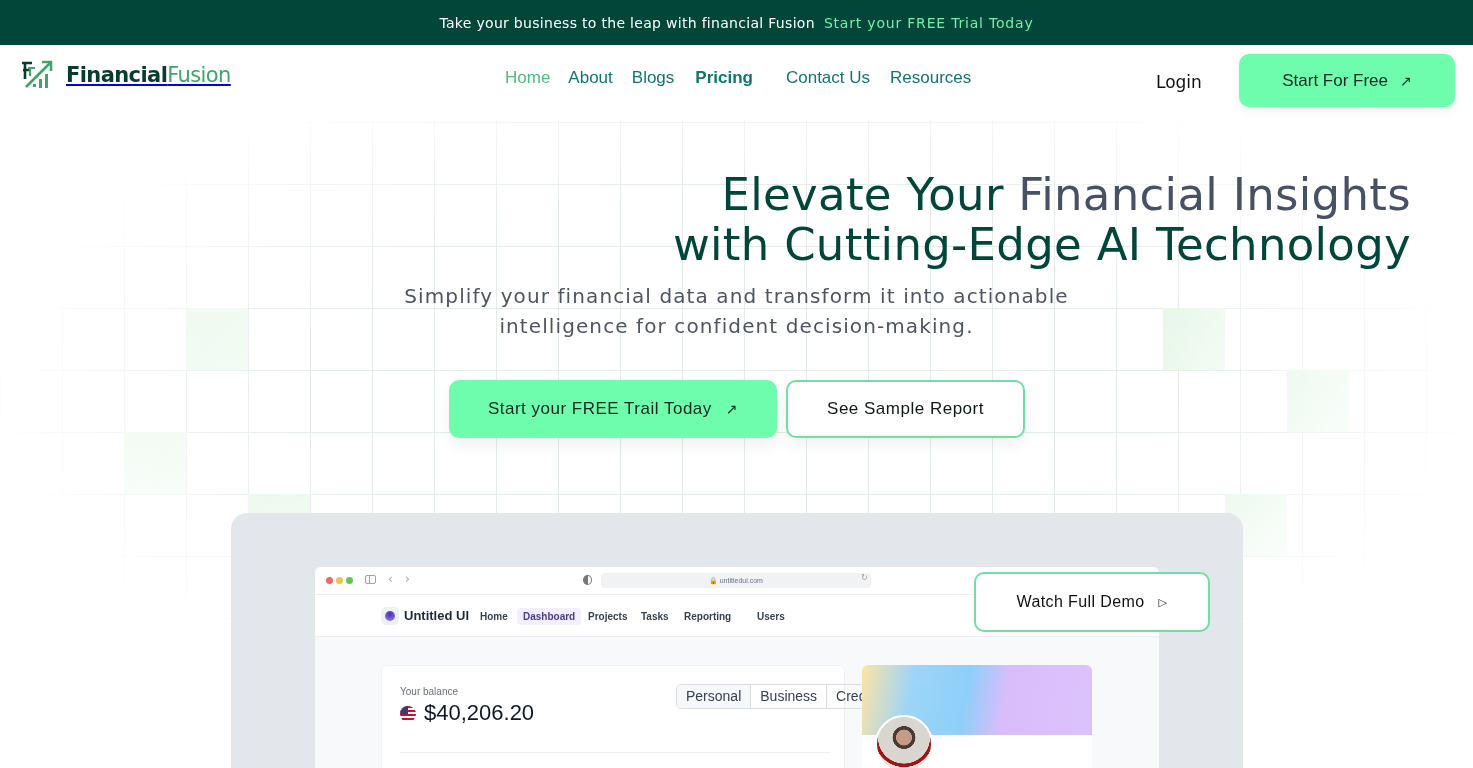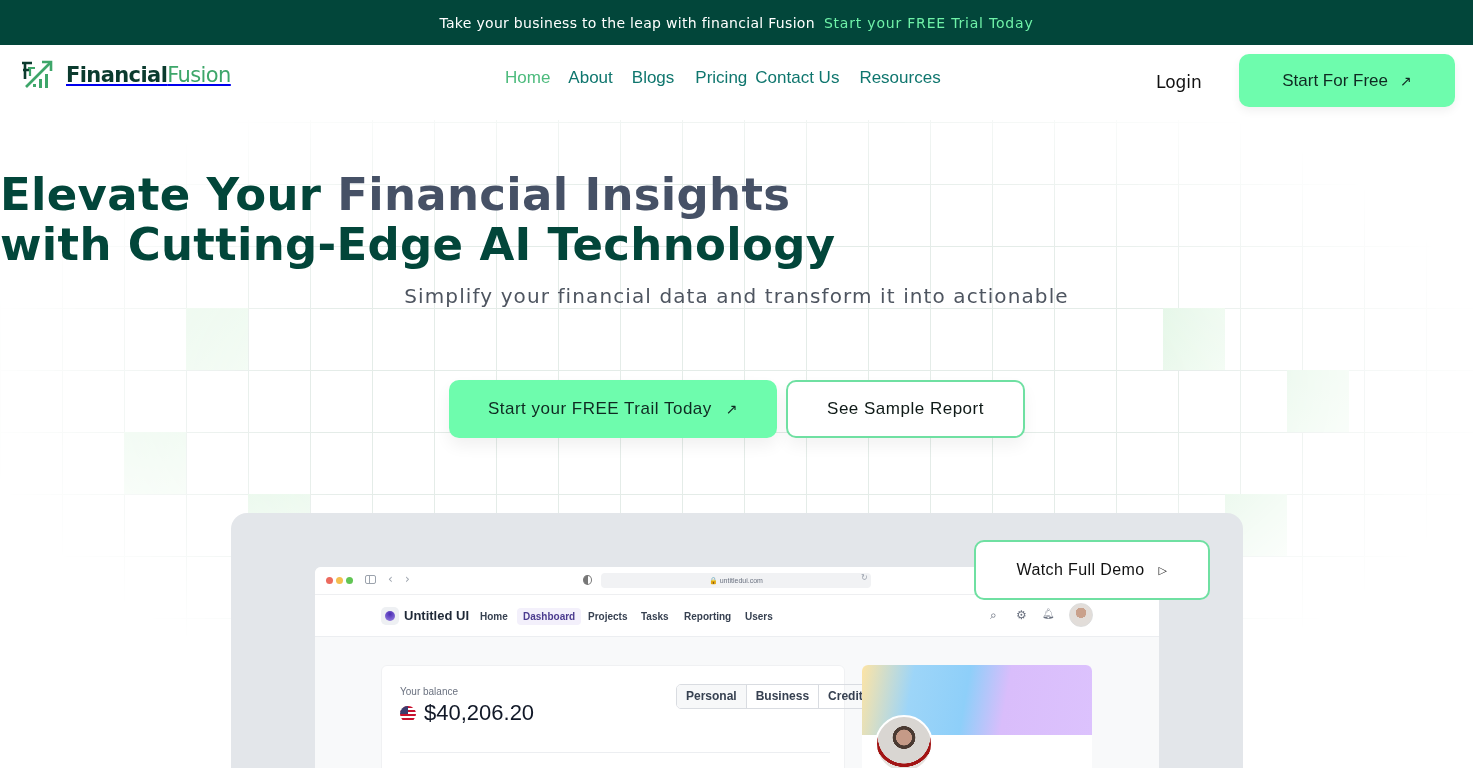--- a/index.html
+++ b/index.html
@@ -16,41 +16,41 @@
   .header { position: absolute; left: 0; top: 45px; width: 1238px; height: 75px; }
   .logo { position: absolute; left: 20px; top: 14px; display: flex; align-items: center; }
   .logo svg { width: 34px; height: 32px; }
   .logo .w1 { font-family: "DejaVu Sans", sans-serif; font-weight: bold; font-size: 21px; color: #0b3b2e; margin-left: 12px; letter-spacing: -0.6px; }
   .logo .w2 { font-family: "DejaVu Sans", sans-serif; font-size: 21px; color: #3ea66a; letter-spacing: -0.6px; }
   .nav { position: absolute; top: 23px; left: 505px; display: flex; font-family: "Liberation Sans", sans-serif; font-size: 17px; }
   .nav a { color: #0f766e; text-decoration: none; margin-right: 18px; }
   .nav a.active { color: #4dbb7d; }
   .nav a.n2 { margin-right: 19px; }
   .nav a.n3 { margin-right: 21px; }
-  .nav a.n4 { margin-right: 8px; }
+  .nav a.n4 { margin-right: 33px; font-weight: bold; }
   .nav a.n5 { margin-right: 20px; }
   .login { position: absolute; left: 1156px; top: 27px; font-size: 17px; color: #111; text-decoration: none; }
   .start-free { position: absolute; left: 1239px; top: 9px; width: 216px; height: 53px; border-radius: 10px;
     background: #6efcad; color: #0f2a22; font-family: "Liberation Sans", sans-serif; font-size: 17px;
     display: flex; align-items: center; justify-content: center; box-shadow: 0 4px 10px rgba(0,0,0,0.06); border: none; }
   .start-free .arr { margin-left: 12px; font-size: 14px; }
 
   
   .grid { position: absolute; left: 0; top: 120px; width: 1473px; height: 600px; pointer-events: none;
     -webkit-mask-image: radial-gradient(ellipse 52% 60% at 50% 45%, #000 55%, transparent 100%);
             mask-image: radial-gradient(ellipse 52% 60% at 50% 45%, #000 55%, transparent 100%); }
   .grid .lines { position: absolute; inset: 0;
     background-image:
       linear-gradient(to right, #e4ece8 1px, transparent 1px),
       linear-gradient(to bottom, #e4ece8 1px, transparent 1px);
     background-size: 62px 62px; background-position: 0px 2px; }
   .cell { position: absolute; width: 62px; height: 62px; background: linear-gradient(135deg, #e3f6e6, #f1fbf2); }
 
   
-  .hero-title { position: absolute; left: 0; top: 170px; width: 1411px; text-align: left; font-weight: bold;
+  .hero-title { position: absolute; left: 0; top: 170px; width: 1411px; text-align: right; font-weight: normal;
     font-size: 45px; line-height: 50px; color: #02463a; letter-spacing: 0.3px; }
   .hero-title .muted { color: #465166; }
   .hero-sub { position: absolute; left: 0; top: 281px; width: 1473px; text-align: center; font-size: 20px; line-height: 30px;
     color: #4e5560; letter-spacing: 1.1px; }
   .btn-primary { position: absolute; left: 449px; top: 380px; width: 328px; height: 58px; border-radius: 10px; background: #6efcad;
     color: #0f2a22; font-size: 17px; letter-spacing: 0.5px; display: flex; align-items: center; justify-content: center;
     box-shadow: 0 8px 16px rgba(0,0,0,0.06); border: none; }
   .btn-primary .arr { margin-left: 14px; font-size: 14px; }
   .btn-outline { position: absolute; left: 786px; top: 380px; width: 239px; height: 58px; border-radius: 10px; background: #fff;
     border: 2px solid #6fe0a2; color: #0f1a17; font-size: 17px; letter-spacing: 0.5px; display: flex; align-items: center; justify-content: center;
@@ -76,30 +76,30 @@
   .appnav .tab.active { background: #f3f0fb; color: #4b3b8f; }
   .appnav .icn { position: absolute; top: 13px; font-size: 12px; color: #6b7280; }
   .appnav .av { position: absolute; left: 754px; top: 8px; width: 24px; height: 24px; border-radius: 50%; background: radial-gradient(circle at 50% 40%, #c9a18c 0 30%, #e2ddd9 31%); border: 1px solid #ddd; }
   .card1 { position: absolute; left: 66px; top: 98px; width: 464px; height: 140px; background: #fff; border: 1px solid #f0f1f3; border-radius: 6px; font-family: "Liberation Sans", sans-serif; }
   .card1 .lbl { position: absolute; left: 18px; top: 20px; font-size: 10px; color: #6b7280; }
   .card1 .flag { position: absolute; left: 18px; top: 40px; width: 16px; height: 16px; border-radius: 50%;
     background: repeating-linear-gradient(to bottom, #c8102e 0 2px, #fff 2px 4px); overflow: hidden; }
   .card1 .flag::after { content: ""; position: absolute; left: 0; top: 0; width: 8px; height: 8px; background: #3c3b6e; }
   .card1 .bal { position: absolute; left: 42px; top: 34px; font-size: 22px; color: #111827; }
   .seg { position: absolute; left: 294px; top: 18px; height: 25px; border: 1px solid #d9dce1; border-radius: 5px; display: flex; overflow: hidden; }
-  .seg span { font-size: 12px; color: #374151; padding: 0 9px; line-height: 23px; border-left: 1px solid #d9dce1; font-weight: bold; }
+  .seg span { font-size: 14px; color: #374151; padding: 0 9px; line-height: 23px; border-left: 1px solid #d9dce1; font-weight: normal; }
   .seg span:first-child { border-left: none; background: #f7f8f9; }
   .card1 .divider { position: absolute; left: 18px; right: 14px; top: 86px; height: 1px; background: #eceef1; }
   .card2 { position: absolute; left: 547px; top: 98px; width: 230px; height: 140px; background: #fff; border-radius: 6px; overflow: hidden; }
   .card2 .cover { position: absolute; left: 0; top: 0; width: 230px; height: 70px;
     background: linear-gradient(100deg, #fde4a5 0%, #9dd5f8 22%, #8ecff9 45%, #d9bdfb 62%, #dcc2fd 100%); }
   .card2 .pp { position: absolute; left: 13px; top: 50px; width: 58px; height: 58px; border-radius: 50%; border: 2px solid #fff;
     background: radial-gradient(circle at 50% 38%, #c59a87 0 18%, #4a3a32 19% 26%, #d9d6d2 27% 60%, #a21414 61% 68%, #e6e2de 69%); }
 
-  .watch { position: absolute; left: 974px; top: 540px; width: 236px; height: 60px; border-radius: 10px; background: #fff;
+  .watch { position: absolute; left: 974px; top: 572px; width: 236px; height: 60px; border-radius: 10px; background: #fff;
     border: 2px solid #6fe0a2; display: flex; align-items: center; justify-content: center; font-size: 16px; color: #111; letter-spacing: 0.4px; }
   .watch .play { margin-left: 14px; font-size: 11px; }
 </style>
 </head>
 <body>
 
 <div class="topbar">
   <span class="msg">Take your business to the leap with financial Fusion</span>
   <a class="cta" href="#">Start your FREE Trial Today</a>
 </div>
@@ -145,20 +145,21 @@
   <div class="cell" style="left:1225px; top:374px;"></div>
 </div>
 
 <h1 class="hero-title">
   <span>Elevate Your</span>
   <span class="muted">Financial Insights</span><br>
   <span>with Cutting-Edge AI Technology</span>
 </h1>
 <p class="hero-sub">
   <span>Simplify your financial data and transform it into actionable</span><br>
+  <span>intelligence for confident decision-making.</span>
 </p>
 
 <button class="btn-primary">
   <span>Start your FREE Trail Today</span>
   <span class="arr">↗</span>
 </button>
 <button class="btn-outline">See Sample Report</button>
 
 <div class="preview">
   <div class="browser">
@@ -174,21 +175,21 @@
       <span class="reload">↻</span>
     </div>
     <div class="appnav">
       <span class="mark"></span>
       <span class="brand">Untitled UI</span>
       <span class="tab" style="left:159px;">Home</span>
       <span class="tab active" style="left:202px;">Dashboard</span>
       <span class="tab" style="left:267px;">Projects</span>
       <span class="tab" style="left:320px;">Tasks</span>
       <span class="tab" style="left:363px;">Reporting</span>
-      <span class="tab" style="left:424px;">Users</span>
+      <span class="tab" style="left:436px;">Users</span>
       <span class="icn" style="left:675px;">⌕</span>
       <span class="icn" style="left:701px;">⚙</span>
       <span class="icn" style="left:727px; font-size:10px;">🔔︎</span>
       <span class="av"></span>
     </div>
     <div class="card1">
       <span class="lbl">Your balance</span>
       <span class="flag"></span>
       <span class="bal">$40,206.20</span>
       <div class="seg">

